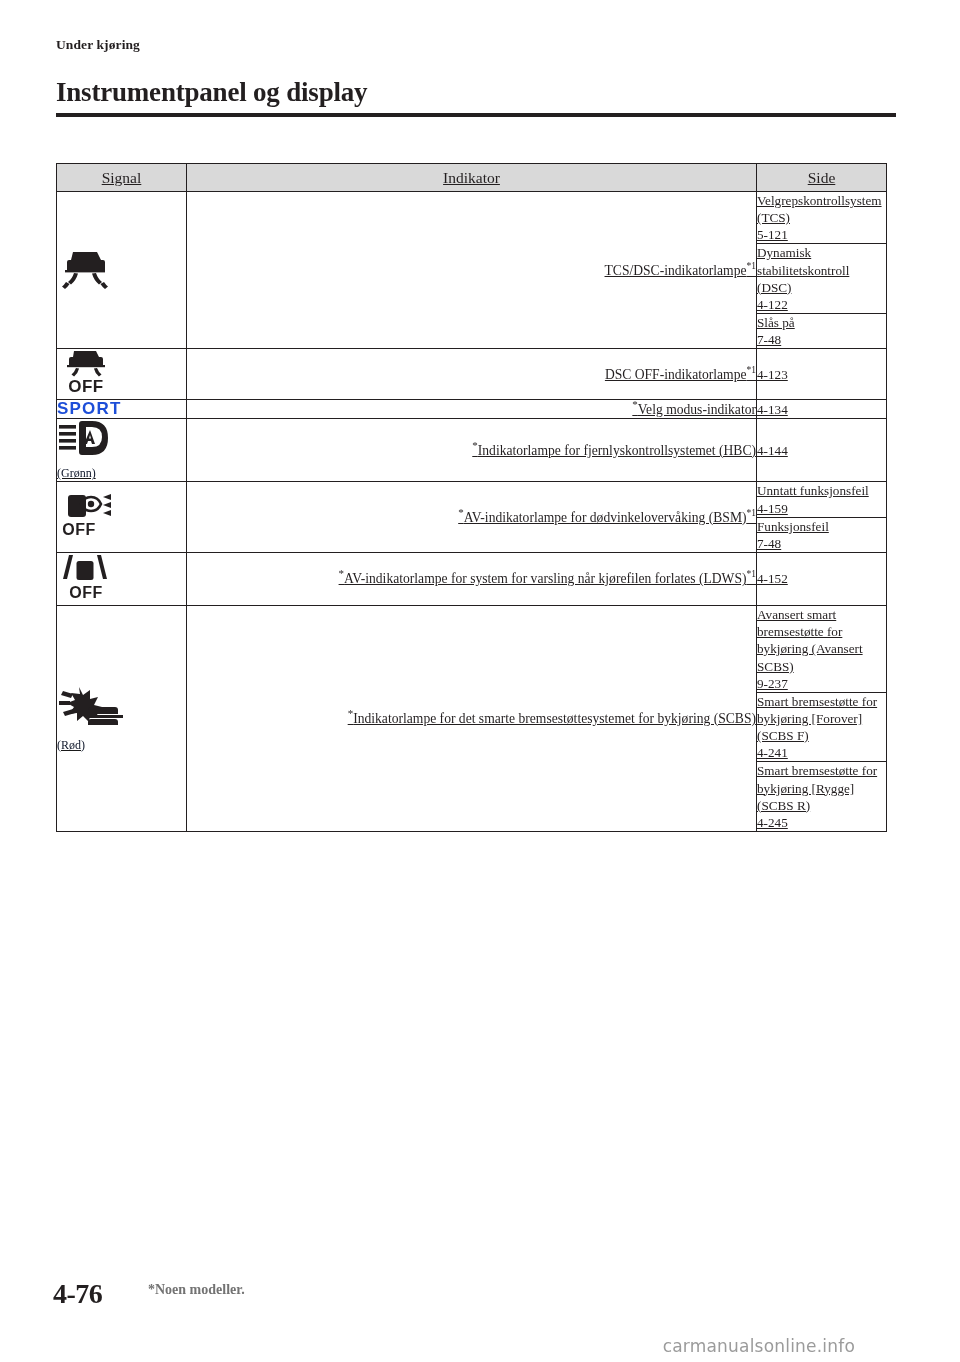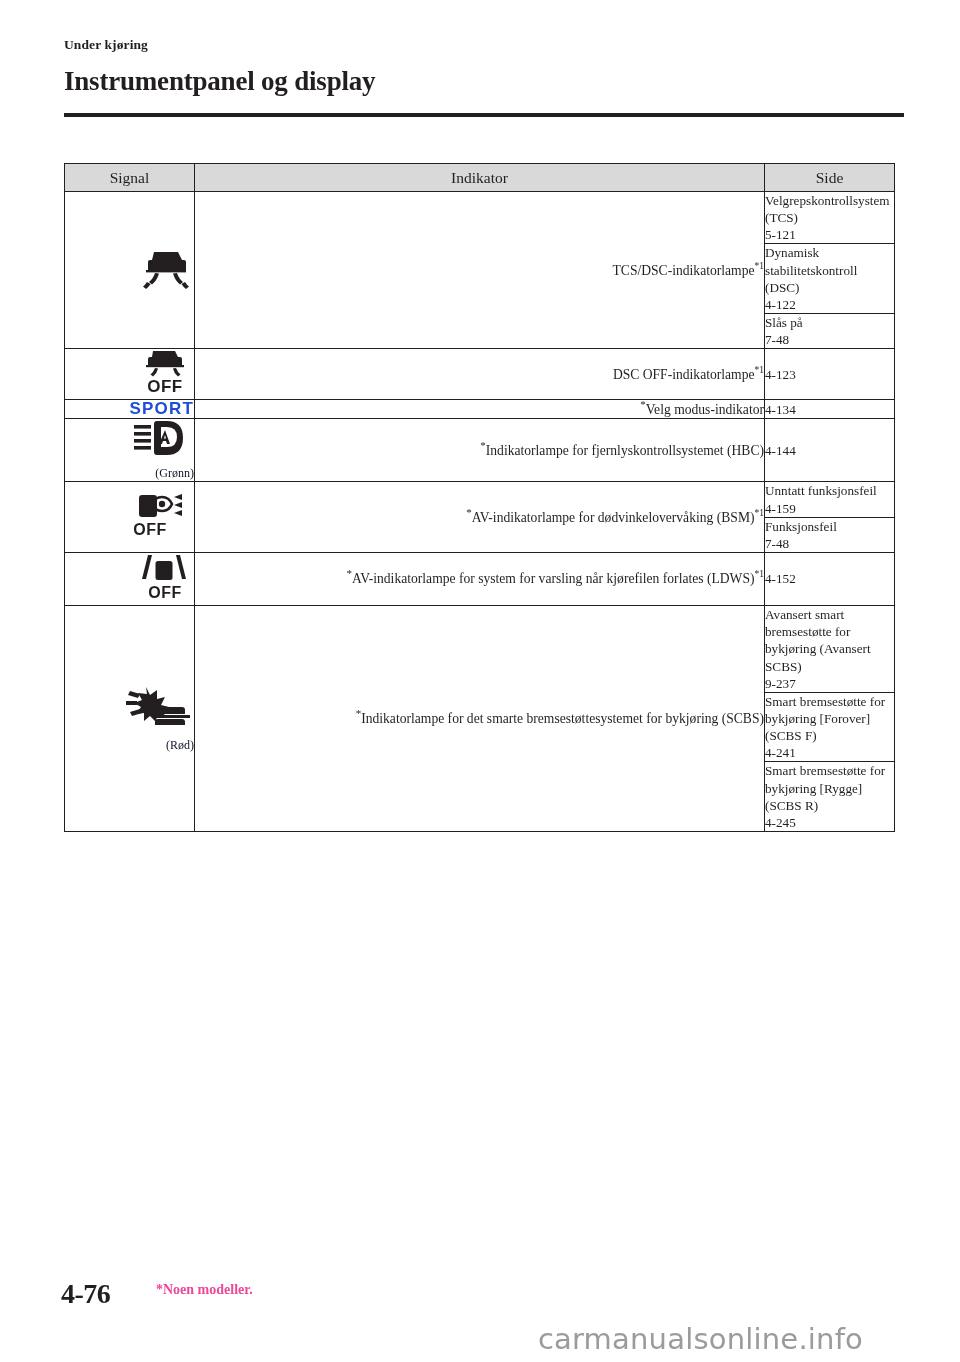--- a/index.html
+++ b/index.html
@@ -11,21 +11,21 @@
     width: 960px;
     height: 1362px;
     position: relative;
     font-family: "Liberation Serif", "DejaVu Serif", serif;
     color: #1a1a1a;
     overflow: hidden;
   }
 
   .page {
     position: absolute;
-    left: 16px; top: 0;
+    left: 8px; top: 0;
     width: 855px;
     height: 1362px;
   }
 
   
   .header {
     position: absolute;
     left: 48px;
     top: 38px;
     width: 840px;
@@ -34,21 +34,21 @@
     font-size: 13.5px;
     font-weight: bold;
     letter-spacing: 0.1px;
     color: #231f20;
     line-height: 1.1;
   }
   .header-title {
     font-size: 27px;
     font-weight: bold;
     color: #231f20;
-    margin-top: 13px;
+    margin-top: 24px;
     line-height: 1.12;
     letter-spacing: -0.2px;
   }
   .header-rule {
     position: absolute;
     left: 48px;
     top: 113px;
     width: 840px;
     height: 4px;
     background: #231f20;
@@ -63,36 +63,37 @@
   }
   table.signals {
     border-collapse: collapse;
     width: 830px;
     table-layout: fixed;
   }
   table.signals td, table.signals th {
     border: 1.3px solid #231f20;
     vertical-align: middle;
     padding: 0;
+    text-decoration: underline;
   }
   thead th {
     background: #d9d9d9;
     font-size: 15.5px;
     font-weight: normal;
     text-align: center;
     height: 27px;
     color: #231f20;
     font-family: "Liberation Serif", serif;
   }
   .col-signal  { width: 130px; }
   .col-ind     { width: 570px; }
   .col-side    { width: 130px; }
 
   td.signal-cell {
-    text-align: right;
+    text-align: left;
     vertical-align: middle;
     padding: 6px 2px;
   }
   td.ind-cell {
     font-size: 13.6px;
     padding: 6px 9px;
     line-height: 1.28;
     color: #231f20;
     text-align: right;
   }
@@ -149,28 +150,28 @@
     color: #231f20;
     letter-spacing: -0.5px;
     margin-top: 6px;
   }
   .footnote {
     position: absolute;
     left: 140px;
     top: 10px;
     font-size: 14px;
     font-weight: bold;
-    color: #ec4899;
+    color: #737373;
   }
   .watermark {
     position: absolute;
     right: 8px;
     bottom: 6px;
     font-family: "DejaVu Sans", "Liberation Sans", sans-serif;
-    font-size: 29px;
+    font-size: 17px;
     color: #9b9b9b;
     letter-spacing: 0.2px;
   }
 </style>
 </head>
 <body>
 
 <div class="page">
 
   <div class="header">

